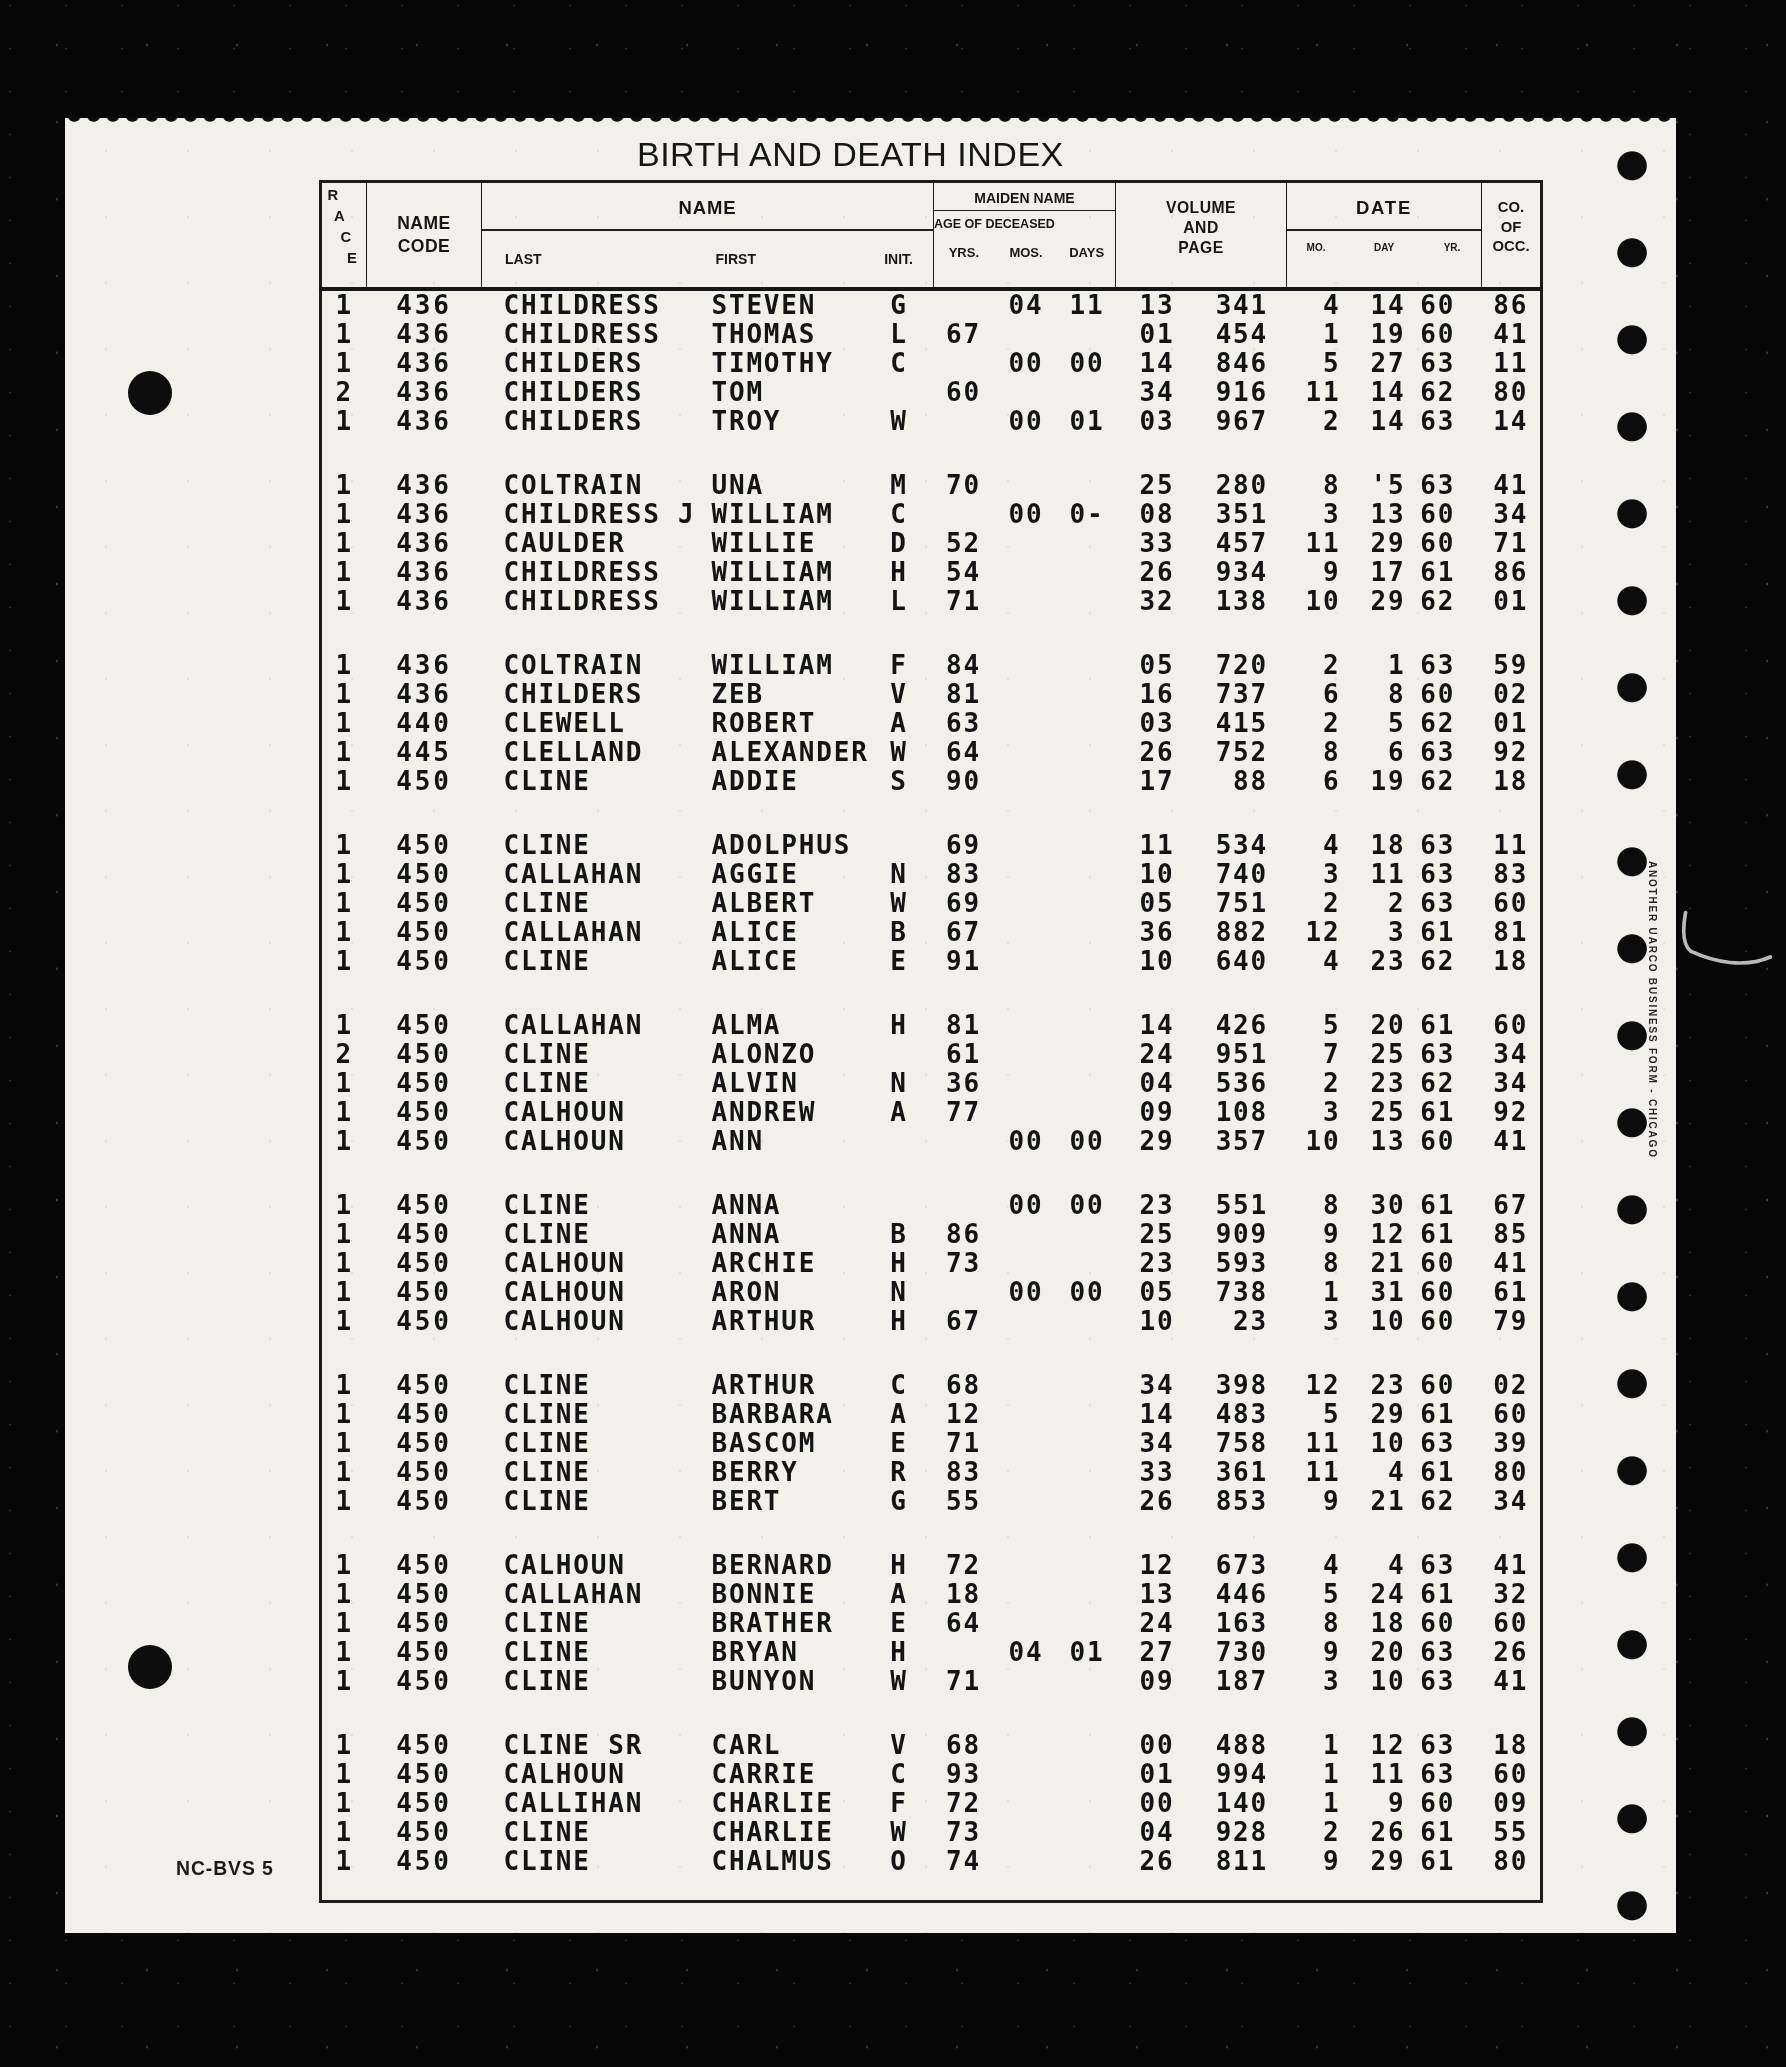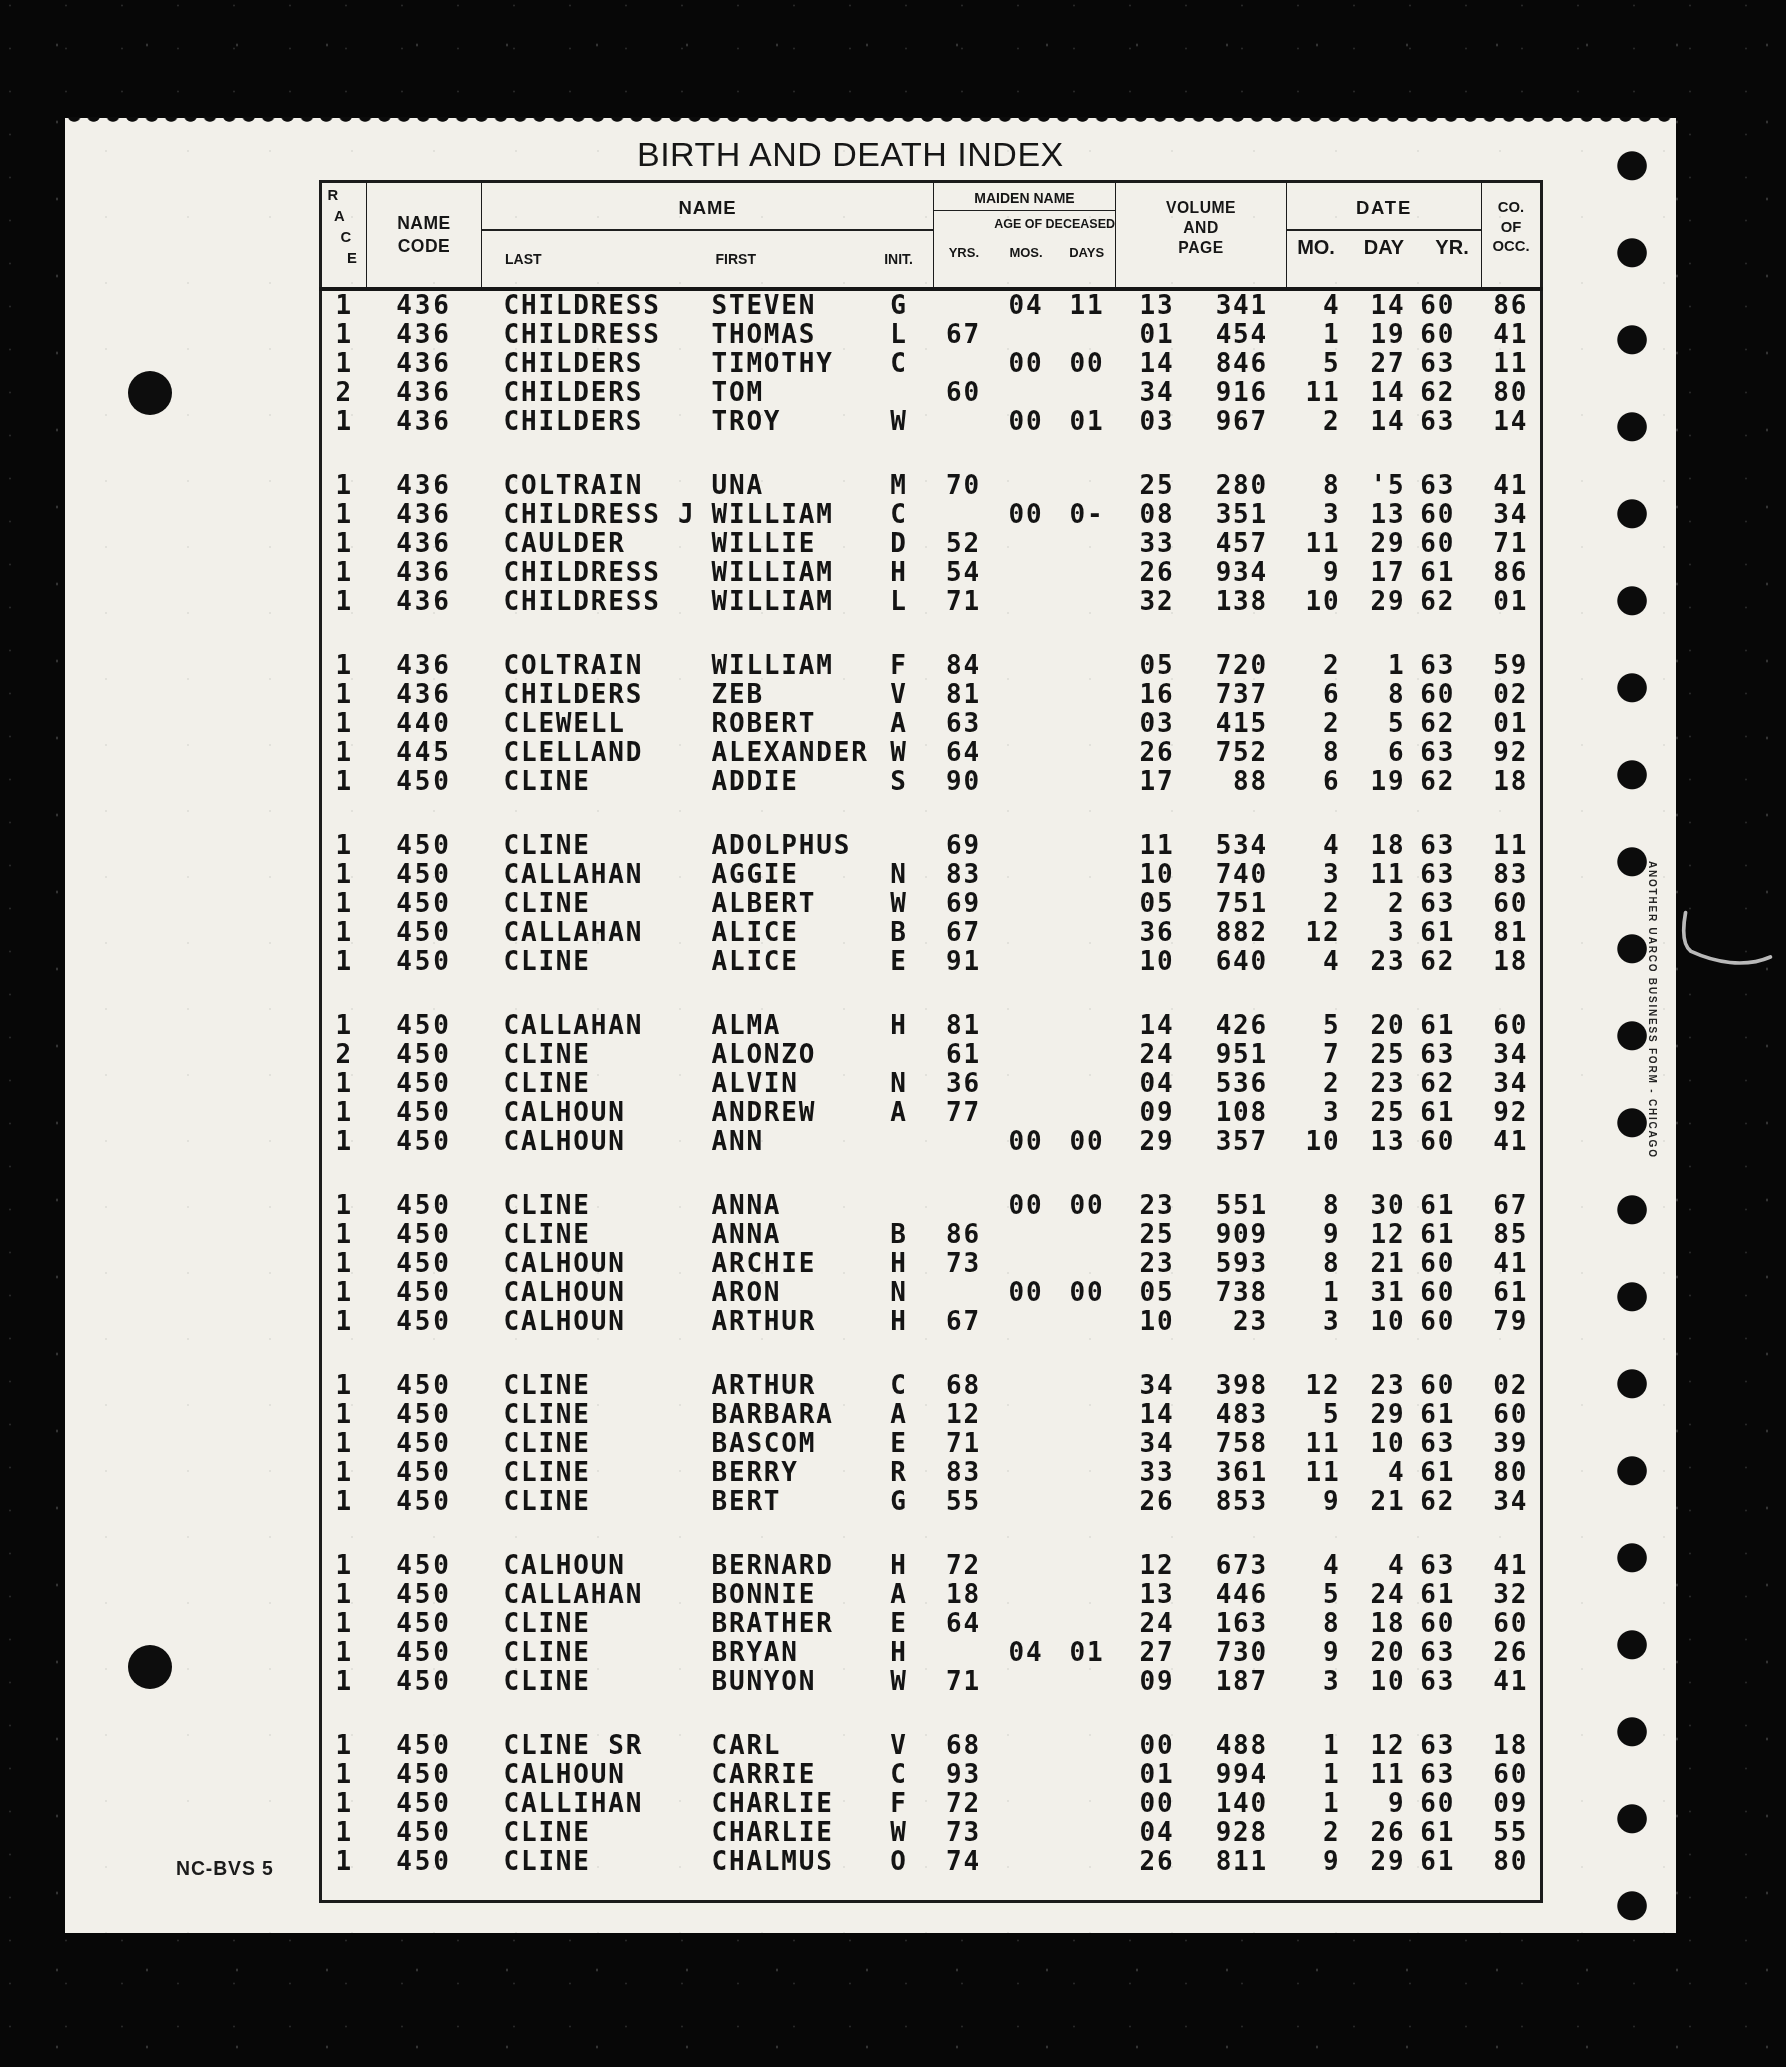--- a/index.html
+++ b/index.html
@@ -56,28 +56,28 @@
   .rl0{padding-left:5.5px;padding-top:1.8px}.rl1{padding-left:12px}.rl2{padding-left:18.5px}.rl3{padding-left:25px}
   .h-code{vertical-align:middle;}
   .h-code .stack{display:flex;flex-direction:column;justify-content:center;height:89px;}
   .h-code span{display:block;text-align:center;font-size:17.5px;line-height:23px;letter-spacing:0.5px;}
   .h-name-top{height:46px;line-height:49px;text-align:center;font-size:18.5px;letter-spacing:0.9px;border-bottom:2.8px solid #1f1f1f;}
   .h-name-sub{display:flex;height:56px;align-items:center;font-size:14px;}
   .s-last{width:208px;text-align:left;padding-left:23px;box-sizing:border-box;}
   .s-first{width:175px;text-align:left;padding-left:26px;box-sizing:border-box;}
   .s-init{width:69px;text-align:center;}
   .h-maiden-top{height:27px;line-height:30px;text-align:center;font-size:14px;border-bottom:1.8px solid #1f1f1f;}
-  .h-maiden-mid{height:24px;line-height:26px;text-align:right;font-size:12.5px;}
+  .h-maiden-mid{height:24px;line-height:26px;text-align:left;font-size:12.5px;}
   .h-age-sub{display:flex;height:35px;align-items:center;font-size:13px;}
   .s-yrs{width:60px;text-align:center;}.s-mos{width:65px;text-align:center;}.s-days{width:57px;text-align:center;}
   .h-vol .stack, .h-co .stack{display:flex;flex-direction:column;justify-content:center;height:89px;}
   .h-vol span{display:block;text-align:center;font-size:15.7px;line-height:20px;letter-spacing:0.5px;}
   .h-co span{display:block;text-align:center;font-size:14.8px;line-height:19.4px;}
   .h-date-top{height:46px;line-height:49px;text-align:center;font-size:18.5px;letter-spacing:1.8px;border-bottom:2.8px solid #1f1f1f;}
-  .h-date-sub{display:flex;height:32px;align-items:center;font-size:20px;gap:10px;}
+  .h-date-sub{display:flex;height:32px;align-items:center;font-size:10px;gap:10px;}
   .h-date-sub span{width:65px;text-align:center;}
   tbody td{
     font-family:"DejaVu Sans Mono", monospace;font-weight:bold;
     font-size:26px;letter-spacing:1.8px;height:29px;line-height:29px;
     padding:0;white-space:pre;color:#141414;overflow:visible;
   }
   tr.gap td{height:35px;}
   tr.bottom-pad td{height:24px;}
   .c-race{text-align:center;}
   .c-code{text-align:center;letter-spacing:2.8px;}

